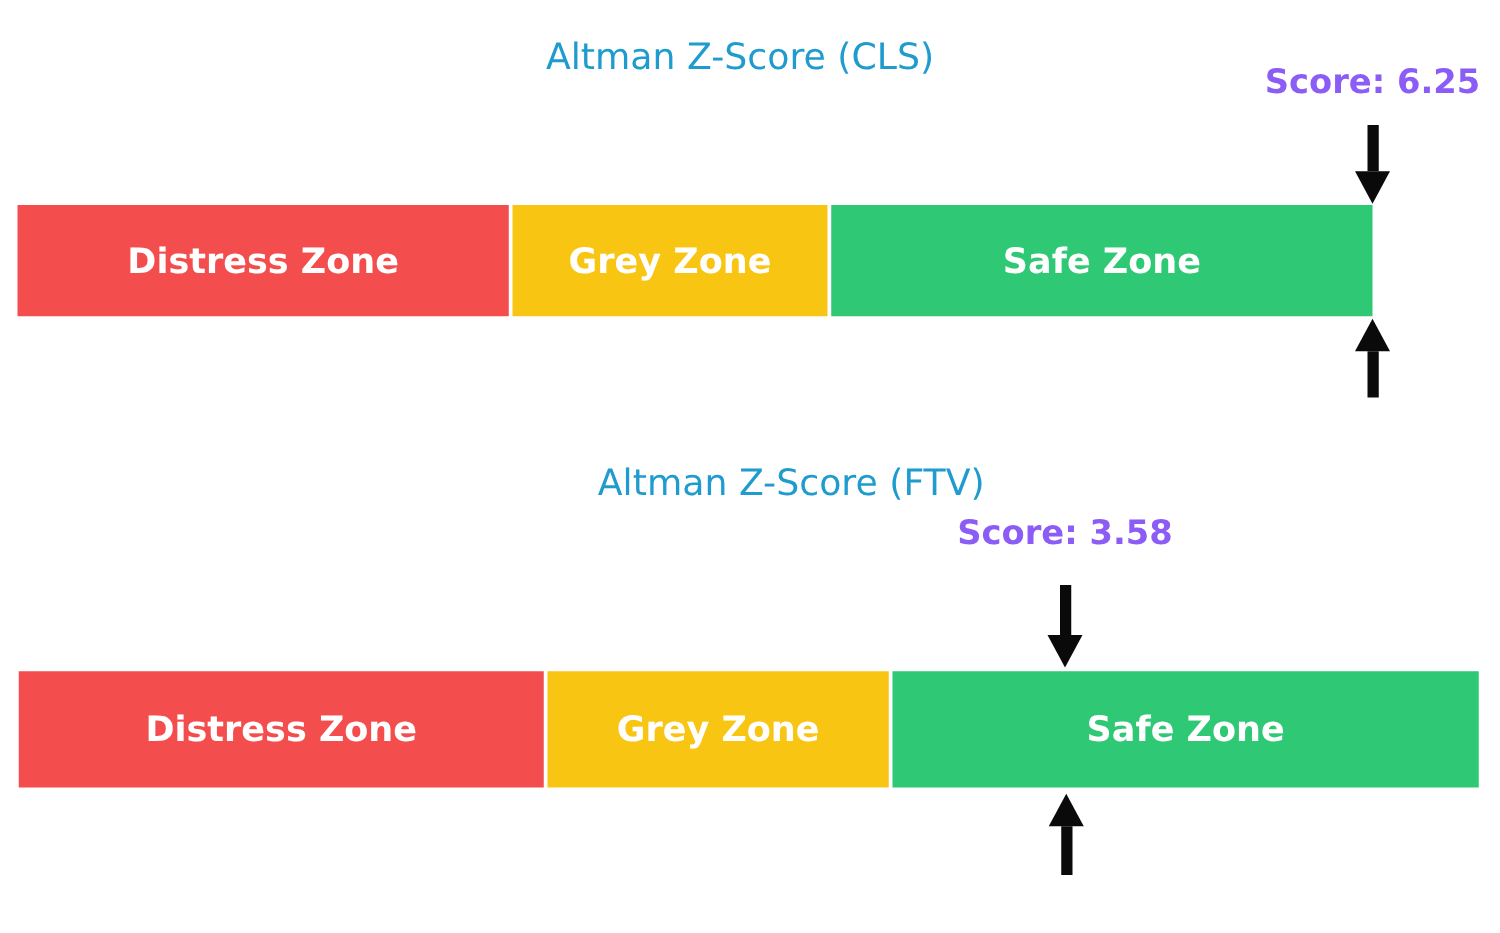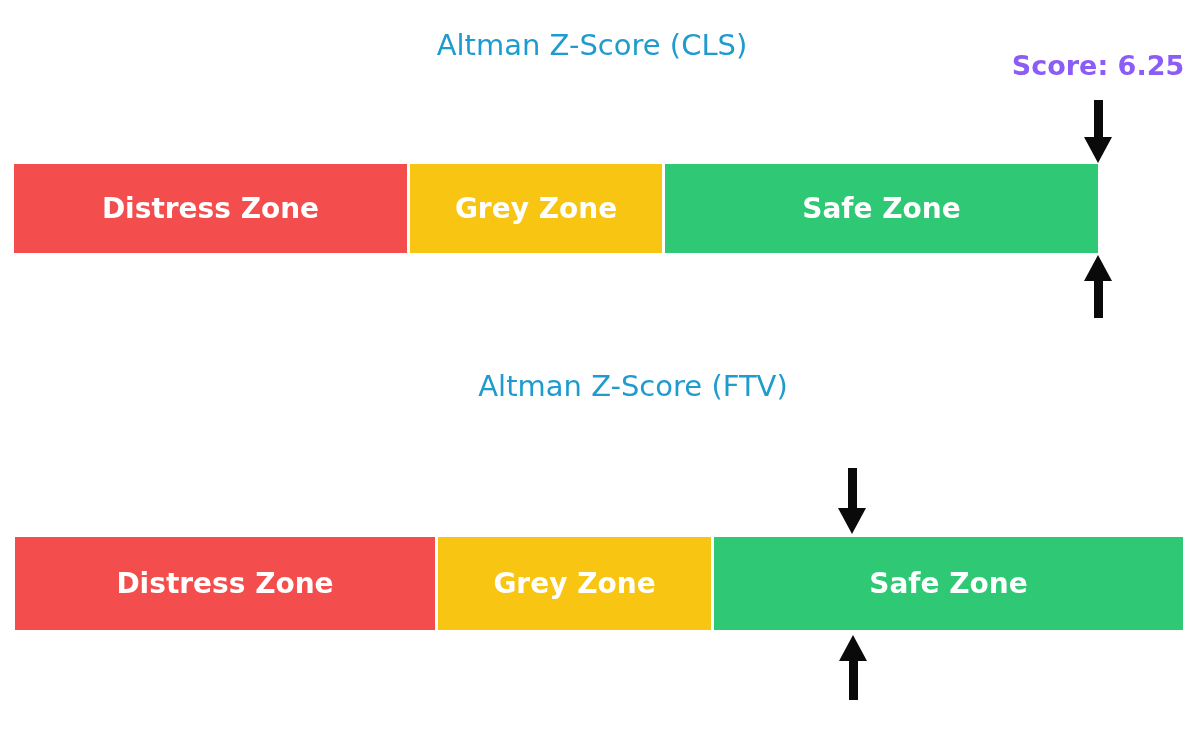--- a/index.html
+++ b/index.html
@@ -71,20 +71,21 @@
       <span>Safe Zone</span>
     </div>
   </div>
 
   <div class="arrow arrow-cls-up">
     <div class="head-up"></div>
     <div class="shaft"></div>
   </div>
 
   <h2 class="title title-ftv">Altman Z-Score (FTV)</h2>
+  <div class="score score-ftv">Score: 3.58</div>
 
   <div class="arrow arrow-ftv-down">
     <div class="shaft"></div>
     <div class="head-down"></div>
   </div>
 
   <div class="bar bar-ftv">
     <div class="seg red seg-ftv-red">
       <span>Distress Zone</span>
     </div>

